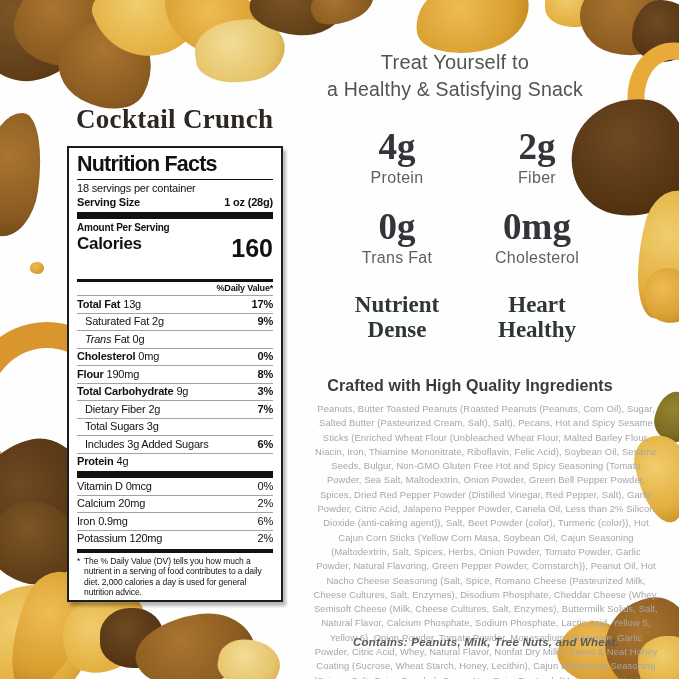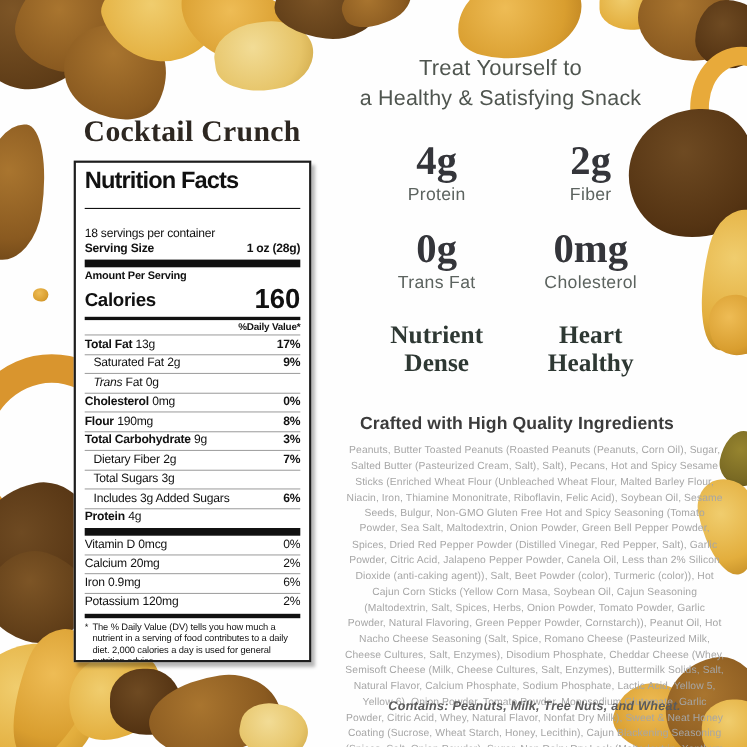--- a/index.html
+++ b/index.html
@@ -20,28 +20,28 @@
   .stick{border-radius:46% 54% 50% 50% / 30% 28% 72% 70%;}
   .ringL{background:transparent;border:26px solid #d9952e;border-radius:50%;}
   .ringR{background:transparent;border:17px solid #e8aa3a;border-radius:50%;}
   
   .ztop{position:absolute;z-index:2;}
   .product-title{left:76px;top:104px;font-family:"Liberation Serif","DejaVu Serif",serif;
     font-weight:700;font-size:27px;color:#2d2721;letter-spacing:.3px;}
   .nf{left:67px;top:146px;width:196px;height:444px;background:#fff;border:2.5px solid #1d1d1d;
       padding:4px 8px 4px 8px;color:#111;box-shadow:3px 4px 3px rgba(0,0,0,.28);overflow:hidden;}
   .nf-title{font-size:21.5px;font-weight:700;letter-spacing:-.8px;line-height:24px;
-      border-bottom:1px solid #111;padding-bottom:13px;margin-bottom:16px;}
+      border-bottom:1px solid #111;padding-bottom:3px;margin-bottom:2px;}
   .nf-serv{font-size:11px;line-height:13px;letter-spacing:-.2px;}
   .nf-ssrow{display:flex;justify-content:space-between;font-size:11px;font-weight:700;line-height:14px;letter-spacing:-.2px;}
   .bar{background:#111;height:7px;margin:3px 0;}
   .bar-med{background:#111;height:4px;margin:2px 0 1px;}
   .nf-aps{font-size:10px;font-weight:700;line-height:12px;letter-spacing:-.2px;}
-  .nf-cal{display:flex;justify-content:space-between;align-items:center;
-      border-bottom:3px solid #111;padding-bottom:1px;gap:48px;}
+  .nf-cal{display:flex;justify-content:space-between;align-items:flex-start;
+      border-bottom:3px solid #111;padding-bottom:16px;gap:48px;}
   .nf-cal .cl{font-size:17px;font-weight:700;letter-spacing:-.3px;}
   .nf-cal .cv{font-size:25px;font-weight:700;}
   .nf-dvh{font-size:9px;font-weight:700;text-align:right;line-height:13px;letter-spacing:-.2px;}
   .nrow{display:flex;justify-content:space-between;font-size:11px;line-height:13.5px;
       border-top:1px solid #a3a3a3;padding:1.5px 0;letter-spacing:-.2px;}
   .nrow .nm b{font-weight:700;}
   .ind{padding-left:8px;}
   .dv{font-weight:700;}
   .dvreg{font-weight:400;}
   .it{font-style:italic;}

